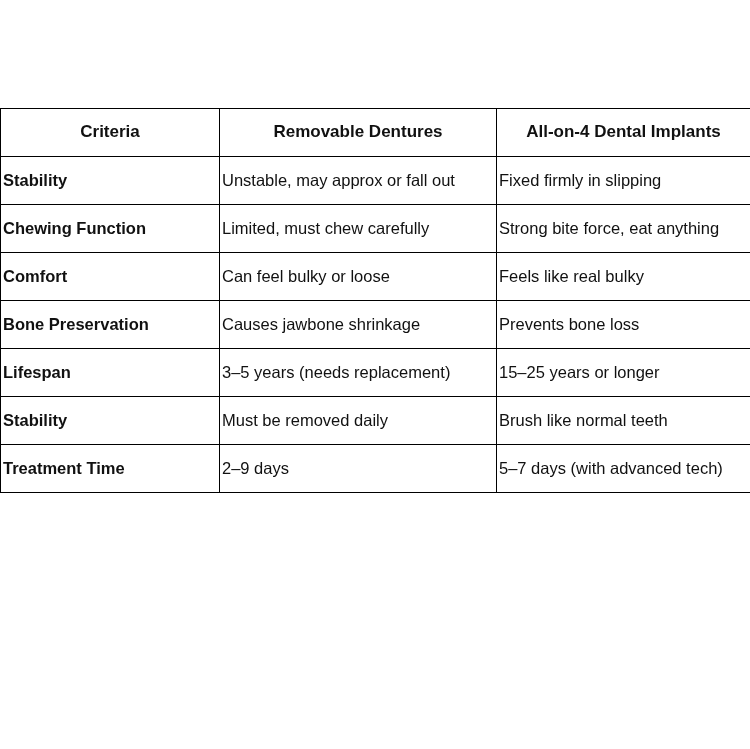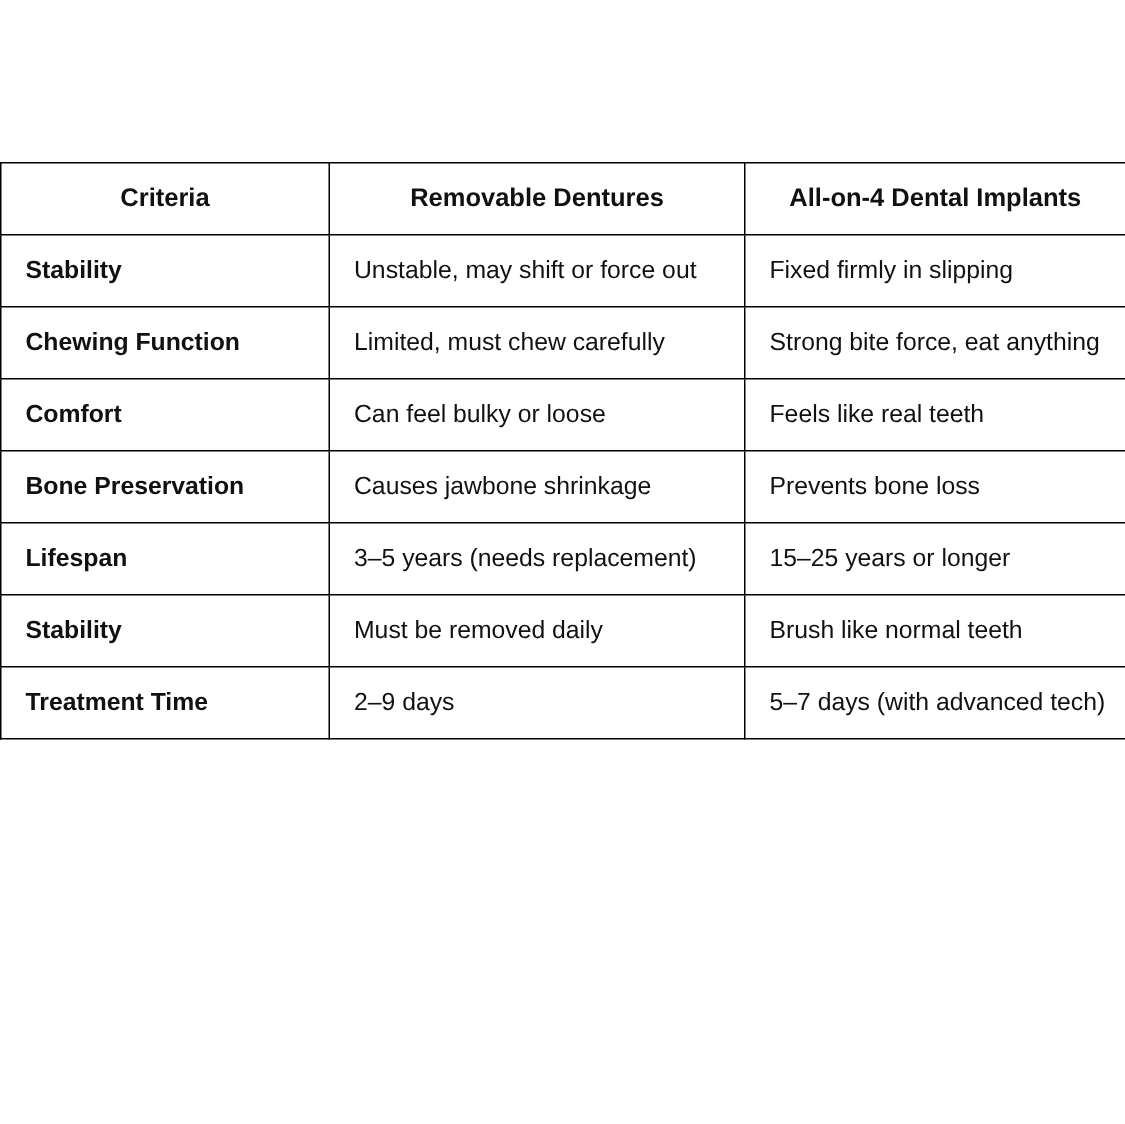--- a/index.html
+++ b/index.html
@@ -35,21 +35,21 @@
   table.comparison col.c1 { width: 277px; }
   table.comparison col.c2 { width: 254px; }
 
   table.comparison th,
   table.comparison td {
     border: 1px solid #000000;
     vertical-align: top;
     font-size: 16.5px;
     line-height: 1.32;
     color: #111111;
-    padding: 8px 10px 8px 16px;
+    padding: 8px 10px 8px 2px;
     box-sizing: border-box;
   }
   table.comparison thead th {
     text-align: center;
     font-weight: bold;
     font-size: 17px;
     height: 48px;
     vertical-align: middle;
     padding: 6px 8px;
   }
@@ -86,32 +86,32 @@
       <thead>
         <tr>
           <th>Criteria</th>
           <th>Removable Dentures</th>
           <th>All-on-4 Dental Implants</th>
         </tr>
       </thead>
       <tbody>
         <tr>
           <td class="criteria">Stability</td>
-          <td class="value">Unstable, may shift or force out</td>
+          <td class="value">Unstable, may approx or fall out</td>
           <td class="value">Fixed firmly in slipping</td>
         </tr>
         <tr>
           <td class="criteria">Chewing Function</td>
           <td class="value">Limited, must chew carefully</td>
           <td class="value wrap">Strong bite force, eat anything</td>
         </tr>
         <tr>
           <td class="criteria">Comfort</td>
           <td class="value">Can feel bulky or loose</td>
-          <td class="value">Feels like real teeth</td>
+          <td class="value">Feels like real bulky</td>
         </tr>
         <tr>
           <td class="criteria">Bone Preservation</td>
           <td class="value">Causes jawbone shrinkage</td>
           <td class="value">Prevents bone loss</td>
         </tr>
         <tr>
           <td class="criteria">Lifespan</td>
           <td class="value">3–5 years (needs replacement)</td>
           <td class="value">15–25 years or longer</td>

